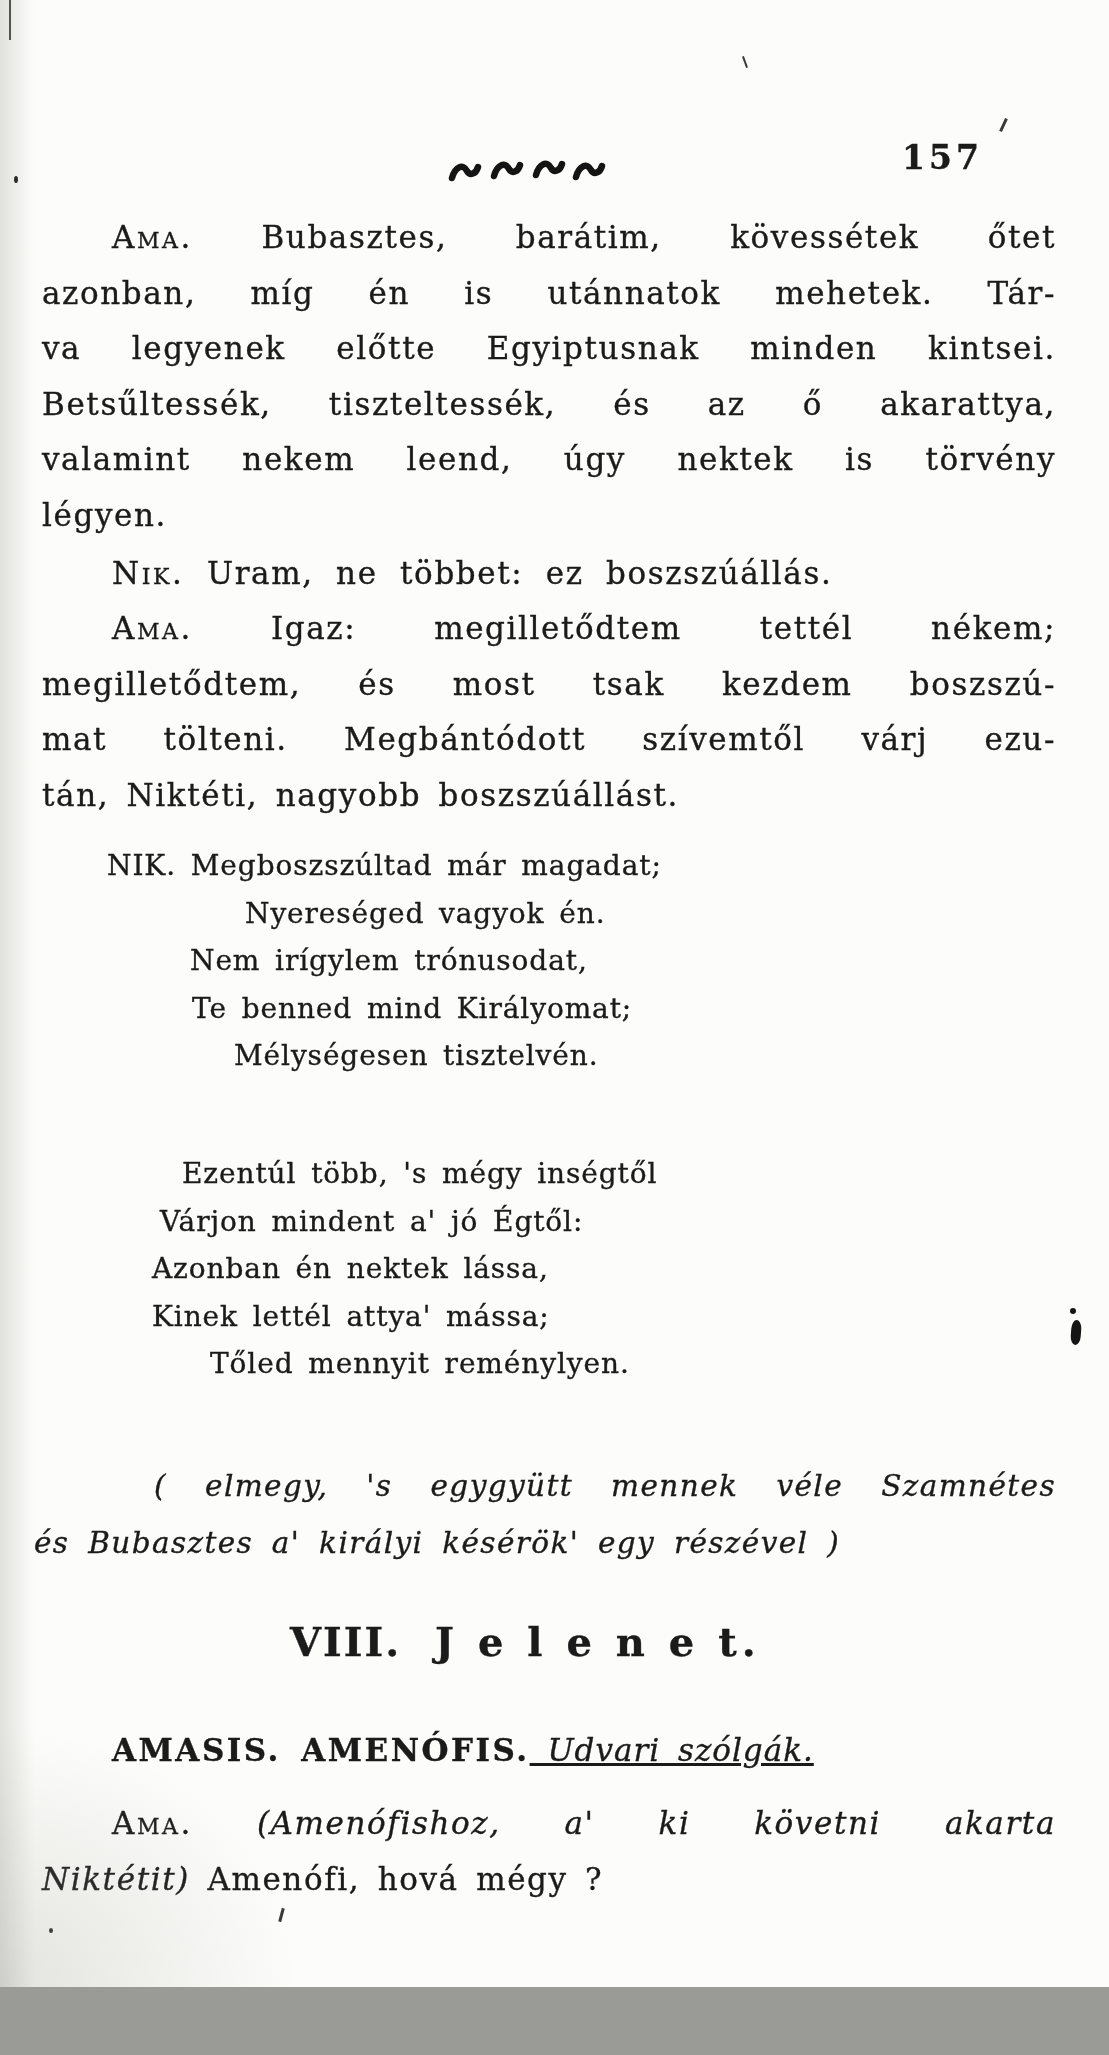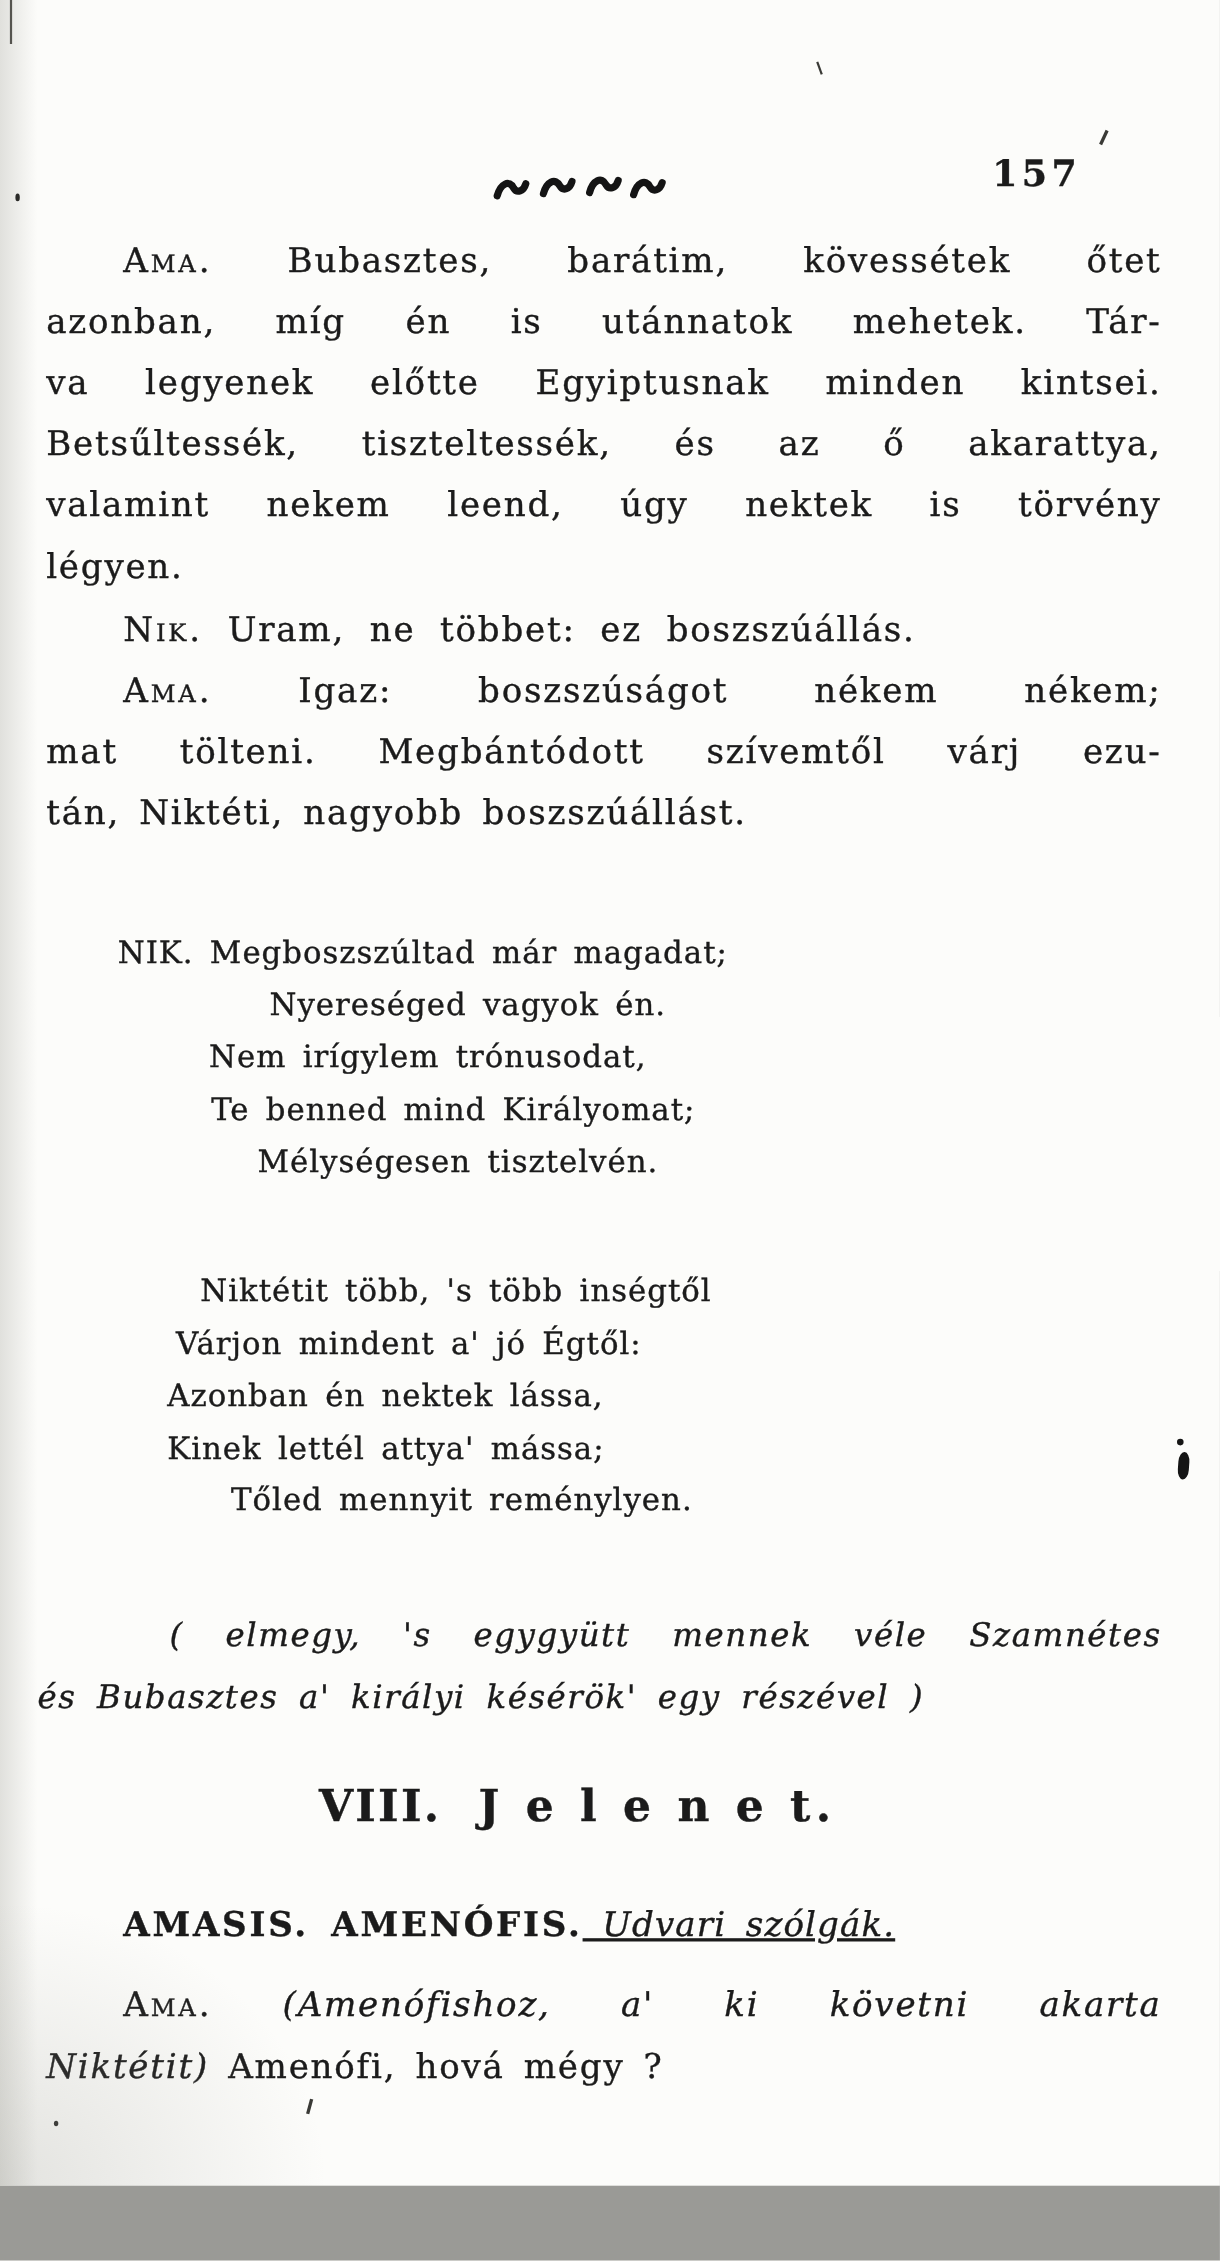--- a/index.html
+++ b/index.html
@@ -93,38 +93,39 @@
   </div>
 
   <div class="block" style="top:546px">
     <div class="body-line ind ws">
       <span class="sc">Nik.</span><span> Uram, ne többet: ez boszszúállás.</span>
     </div>
   </div>
 
   <div class="block" style="top:601px">
     <div class="body-line j ind">
-      <span class="sc">Ama.</span><span> Igaz: boszszúságot nékem nékem;</span>
+      <span class="sc">Ama.</span><span> Igaz: megilletődtem tettél nékem;</span>
     </div>
+    <div class="body-line j">megilletődtem, és most tsak kezdem boszszú-</div>
     <div class="body-line j">mat tölteni. Megbántódott szívemtől várj ezu-</div>
     <div class="body-line">tán, Niktéti, nagyobb boszszúállást.</div>
   </div>
 
   <div class="block" style="top:842px">
     <div class="verse-line" style="margin-left:65px">
       <span>NIK.</span><span> Megboszszúltad már magadat;</span>
     </div>
     <div class="verse-line" style="margin-left:203px">Nyereséged vagyok én.</div>
     <div class="verse-line" style="margin-left:148px">Nem irígylem trónusodat,</div>
     <div class="verse-line" style="margin-left:150px">Te benned mind Királyomat;</div>
     <div class="verse-line" style="margin-left:192px">Mélységesen tisztelvén.</div>
   </div>
 
   <div class="block" style="top:1150px">
-    <div class="verse-line" style="margin-left:140px">Niktétit több, 's több inségtől</div>
+    <div class="verse-line" style="margin-left:140px">Ezentúl több, 's mégy inségtől</div>
     <div class="verse-line" style="margin-left:118px">Várjon mindent a' jó Égtől:</div>
     <div class="verse-line" style="margin-left:110px">Azonban én nektek lássa,</div>
     <div class="verse-line" style="margin-left:110px">Kinek lettél attya' mássa;</div>
     <div class="verse-line" style="margin-left:168px">Tőled mennyit reménylyen.</div>
   </div>
 
   <div class="block" style="top:1458px">
     <div class="stage-line stage-l1">( elmegy, 's egygyütt mennek véle Szamnétes</div>
     <div class="stage-line stage-l2">és Bubasztes a' királyi késérök' egy részével )</div>
   </div>

